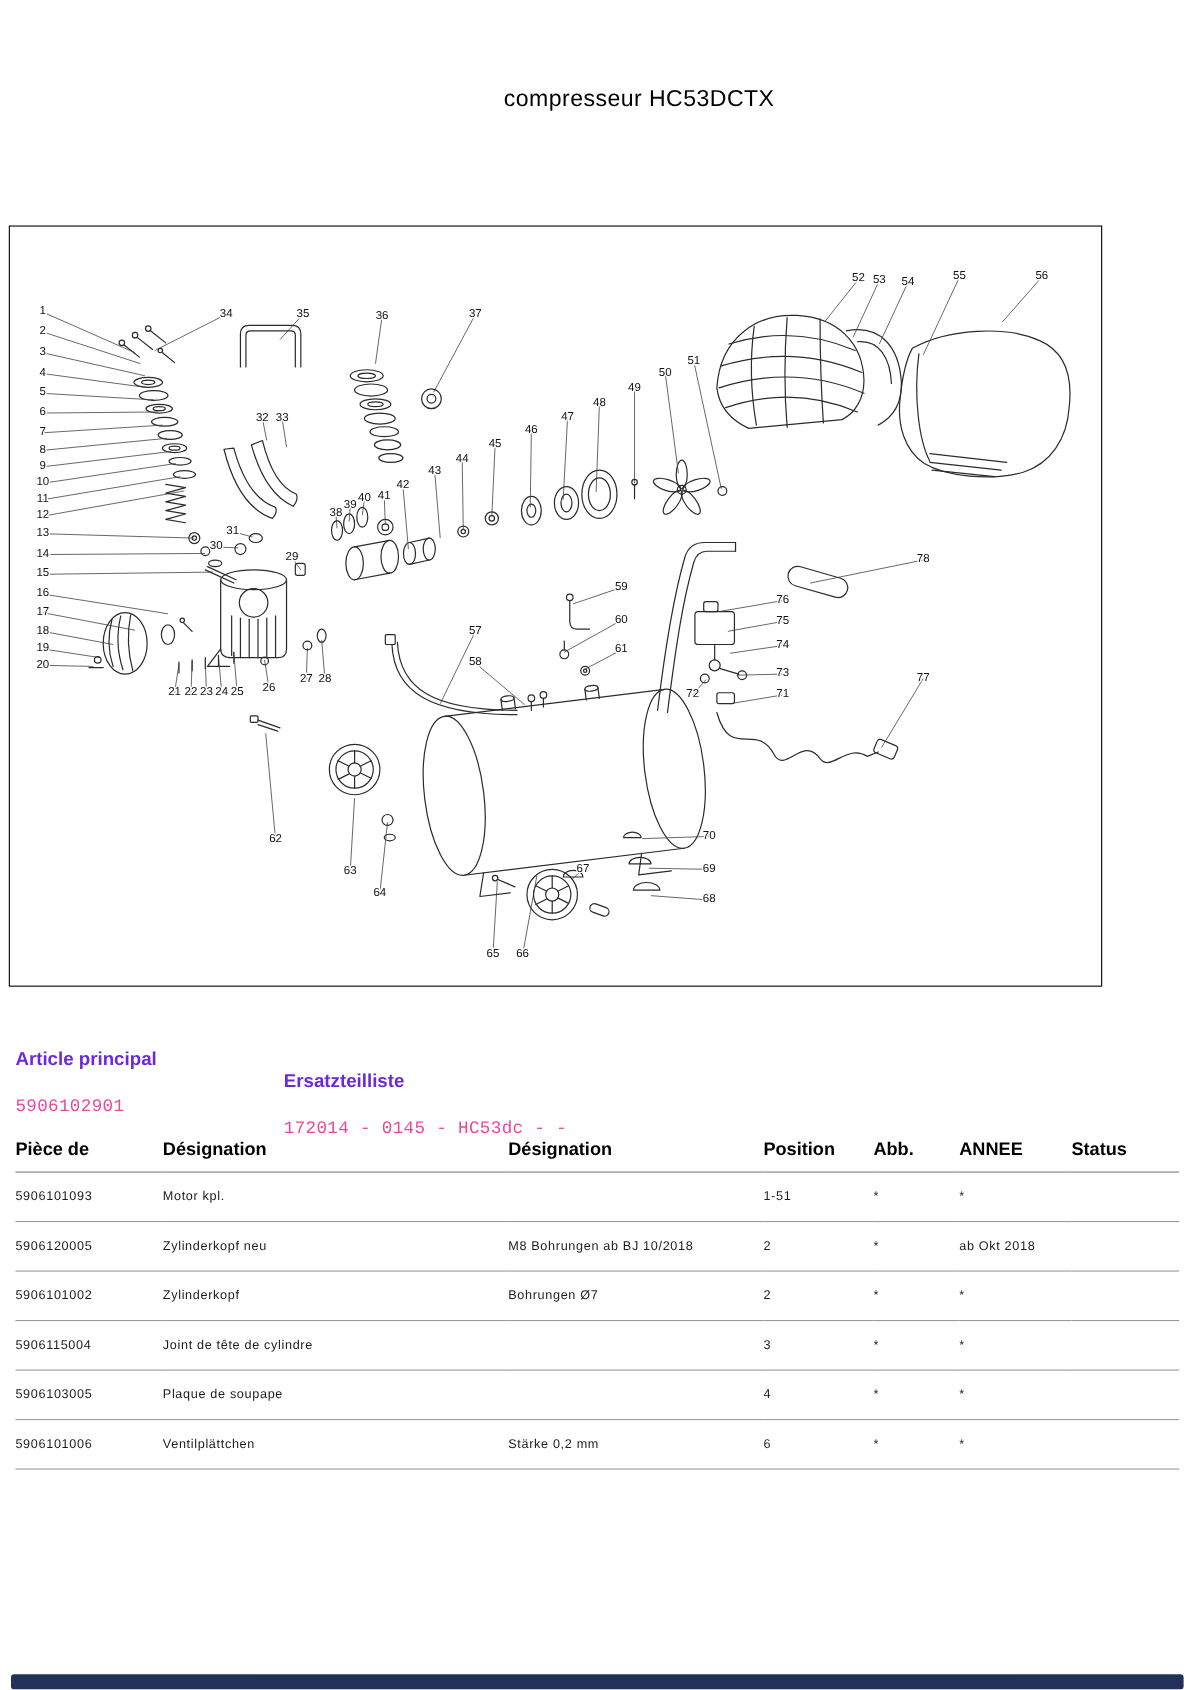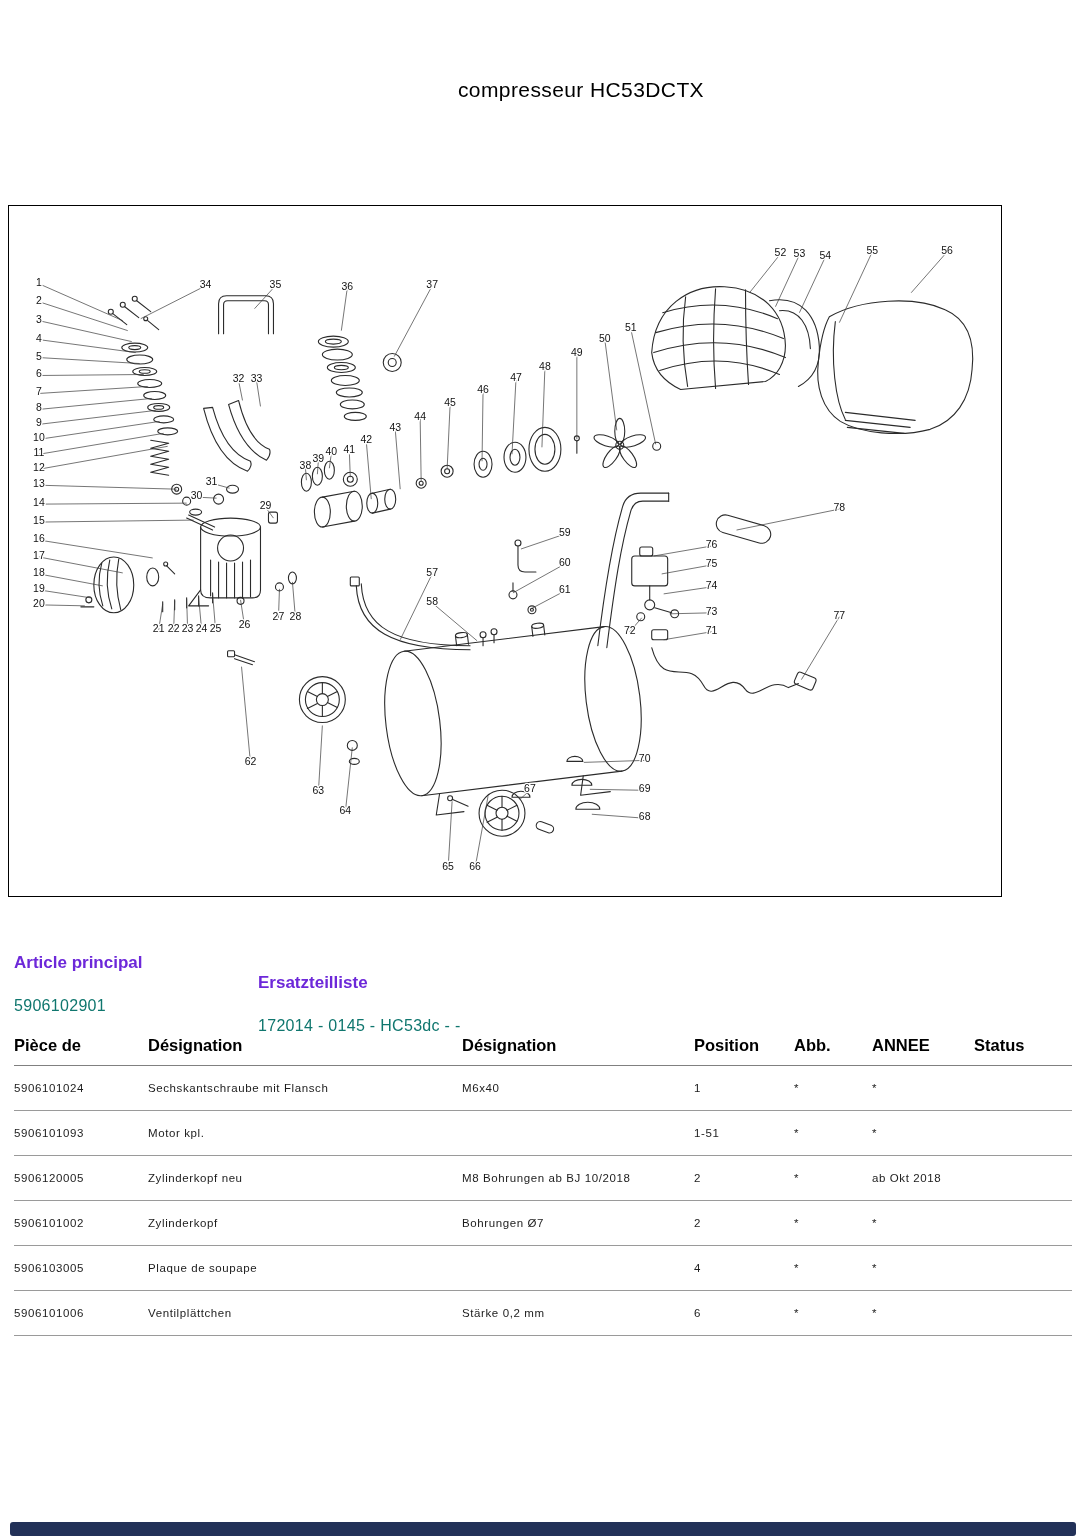--- a/index.html
+++ b/index.html
@@ -27,21 +27,21 @@
   #leaders line { stroke:#3a3a3a; stroke-width:0.7; }
   #callouts text {
     font-family:"Liberation Sans", sans-serif; font-size:10.5px; fill:#111;
     text-anchor:middle; paint-order:stroke; stroke:#ffffff; stroke-width:2.5px;
   }
 
   .info { position:absolute; top:953px; left:14px; right:14px; height:70px; }
   .info-col1 { position:absolute; left:0; top:0; }
   .info-col2 { position:absolute; left:244px; top:0;margin-top:20px; }
   .info-label { font-size:17px; font-weight:bold; color:#6d28d9; }
-  .info-value { font-size:16px; color:#0f766e; margin-top:24px; letter-spacing:0.3px; }
+  .info-value { font-size:16px; color:#ec4899; margin-top:24px; letter-spacing:0.3px;font-family:Liberation Mono, monospace; }
 
   table.parts-table {
     position:absolute; top:1036px; left:14px; width:1058px;
     border-collapse:collapse; table-layout:fixed;
   }
   .parts-table th {
     text-align:left; font-size:16.5px; font-weight:bold; color:#000;
     padding:0 4px 10px 0; border-bottom:1px solid #808080;
   }
   .parts-table td {
@@ -469,29 +469,20 @@
           <th>Désignation</th>
           <th>Désignation</th>
           <th>Position</th>
           <th>Abb.</th>
           <th>ANNEE</th>
           <th>Status</th>
         </tr>
       </thead>
     <tbody id="table-body">
         <tr>
-          <td>5906101024</td>
-          <td>Sechskantschraube mit Flansch</td>
-          <td>M6x40</td>
-          <td>1</td>
-          <td>*</td>
-          <td>*</td>
-          <td></td>
-        </tr>
-        <tr>
           <td>5906101093</td>
           <td>Motor kpl.</td>
           <td></td>
           <td>1-51</td>
           <td>*</td>
           <td>*</td>
           <td></td>
         </tr>
         <tr>
           <td>5906120005</td>
@@ -505,20 +496,29 @@
         <tr>
           <td>5906101002</td>
           <td>Zylinderkopf</td>
           <td>Bohrungen Ø7</td>
           <td>2</td>
           <td>*</td>
           <td>*</td>
           <td></td>
         </tr>
         <tr>
+          <td>5906115004</td>
+          <td>Joint de tête de cylindre</td>
+          <td></td>
+          <td>3</td>
+          <td>*</td>
+          <td>*</td>
+          <td></td>
+        </tr>
+        <tr>
           <td>5906103005</td>
           <td>Plaque de soupape</td>
           <td></td>
           <td>4</td>
           <td>*</td>
           <td>*</td>
           <td></td>
         </tr>
         <tr>
           <td>5906101006</td>

